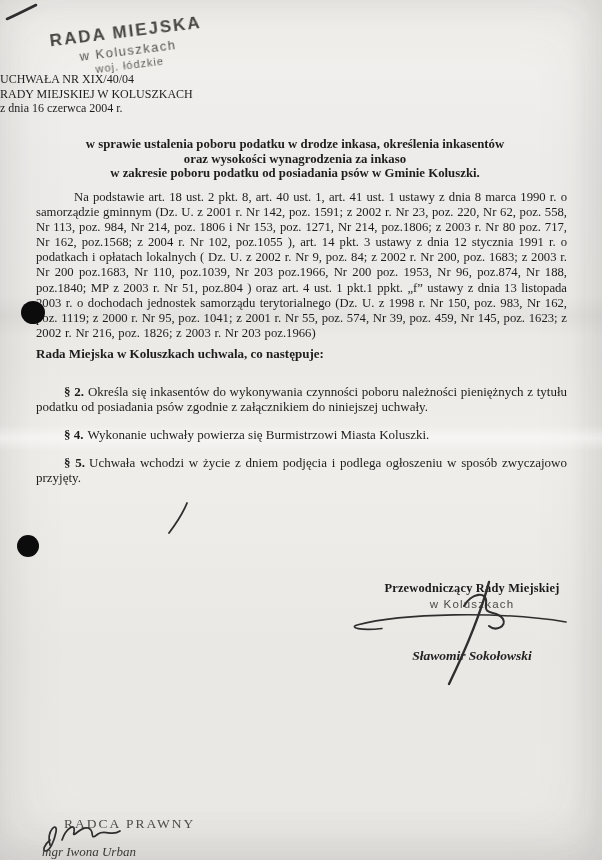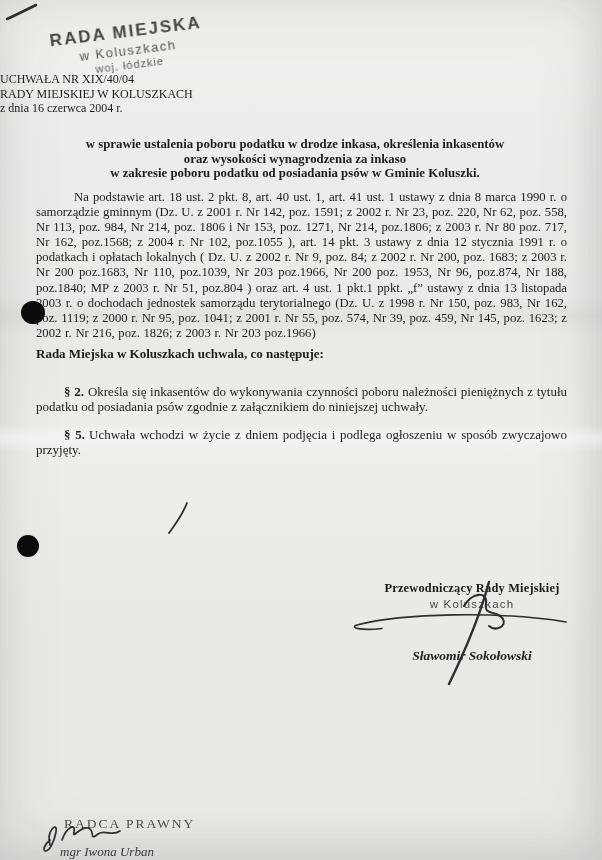--- a/index.html
+++ b/index.html
@@ -38,21 +38,21 @@
 
   
   .chair{position:absolute;left:352px;top:581px;width:240px;text-align:center;}
   .chair .r1{font-weight:bold;font-size:12.4px;letter-spacing:.2px;color:#1a1a1a;filter:blur(.2px);}
   .chair .r2{font-size:11.5px;letter-spacing:1.2px;color:#4a4a48;font-family:"Liberation Sans",sans-serif;margin-top:2px;}
   .chair .nm{font-style:italic;font-weight:bold;font-size:13.5px;color:#222;margin-top:38px;filter:blur(.15px);}
   .chair-ink{position:absolute;left:340px;top:575px;pointer-events:none;}
 
   
   .radca{position:absolute;left:57px;top:816px;font-size:13.5px;letter-spacing:2px;color:#4c4c49;filter:blur(.25px);margin-left:7px;}
-  .iwona-name{position:absolute;left:42px;top:844px;font-style:italic;font-size:13px;color:#38383 6;color:#383836;filter:blur(.2px);margin-left:18px;}
+  .iwona-name{position:absolute;left:42px;top:844px;font-style:italic;font-size:13px;color:#38383 6;color:#383836;filter:blur(.2px);}
   .iwona-ink{position:absolute;left:36px;top:818px;pointer-events:none;}
 
   .dot{position:absolute;background:#0c0c0c;border-radius:50%;filter:blur(.4px);}
   .dot1{left:21px;top:301px;width:24px;height:23px;}
   .dot2{left:17px;top:535px;width:22px;height:22px;}
   .sec4-mark{position:absolute;left:164px;top:500px;pointer-events:none;}
   svg path{fill:none;stroke:#2e2e2e;stroke-linecap:round;}
 </style>
 </head>
 <body>
@@ -82,20 +82,21 @@
     <div>oraz wysokości wynagrodzenia za inkaso</div>
     <div>w zakresie poboru podatku od posiadania psów w Gminie Koluszki.</div>
   </div>
 
   <p class="preamble">Na podstawie art. 18 ust. 2 pkt. 8, art. 40 ust. 1, art. 41 ust. 1 ustawy z dnia 8 marca 1990 r. o samorządzie gminnym (Dz. U. z 2001 r. Nr 142, poz. 1591; z 2002 r. Nr 23, poz. 220, Nr 62, poz. 558, Nr 113, poz. 984, Nr 214, poz. 1806 i Nr 153, poz. 1271, Nr 214, poz.1806; z 2003 r. Nr 80 poz. 717, Nr 162, poz.1568; z 2004 r. Nr 102, poz.1055 ), art. 14 pkt. 3 ustawy z dnia 12 stycznia 1991 r. o podatkach i opłatach lokalnych ( Dz. U. z 2002 r. Nr 9, poz. 84; z 2002 r. Nr 200, poz. 1683; z 2003 r. Nr 200 poz.1683, Nr 110, poz.1039, Nr 203 poz.1966, Nr 200 poz. 1953, Nr 96, poz.874, Nr 188, poz.1840; MP z 2003 r. Nr 51, poz.804 ) oraz art. 4 ust. 1 pkt.1 ppkt. „f” ustawy z dnia 13 listopada 2003 r. o dochodach jednostek samorządu terytorialnego (Dz. U. z 1998 r. Nr 150, poz. 983, Nr 162, poz. 1119; z 2000 r. Nr 95, poz. 1041; z 2001 r. Nr 55, poz. 574, Nr 39, poz. 459, Nr 145, poz. 1623; z 2002 r. Nr 216, poz. 1826; z 2003 r. Nr 203 poz.1966)</p>
 
   <p class="enacting">Rada Miejska w Koluszkach uchwala, co następuje:</p>
 
   <div class="sections">
     <p><b>§ 2.</b><span>Określa się inkasentów do wykonywania czynności poboru należności pieniężnych z tytułu podatku od posiadania psów zgodnie z załącznikiem do niniejszej uchwały.</span></p>
+    <p><b>§ 4.</b><span>Wykonanie uchwały powierza się Burmistrzowi Miasta Koluszki.</span></p>
     <p><b>§ 5.</b><span>Uchwała wchodzi w życie z dniem podjęcia i podlega ogłoszeniu w sposób zwyczajowo przyjęty.</span></p>
   </div>
 
   <svg class="sec4-mark" width="30" height="36">
     <path d="M23,3 C 19,13 11,25 5,33" stroke-width="1.8"></path>
   </svg>
 
   <div class="chair">
     <div class="r1">Przewodniczący Rady Miejskiej</div>
     <div class="r2">w Koluszkach</div>

